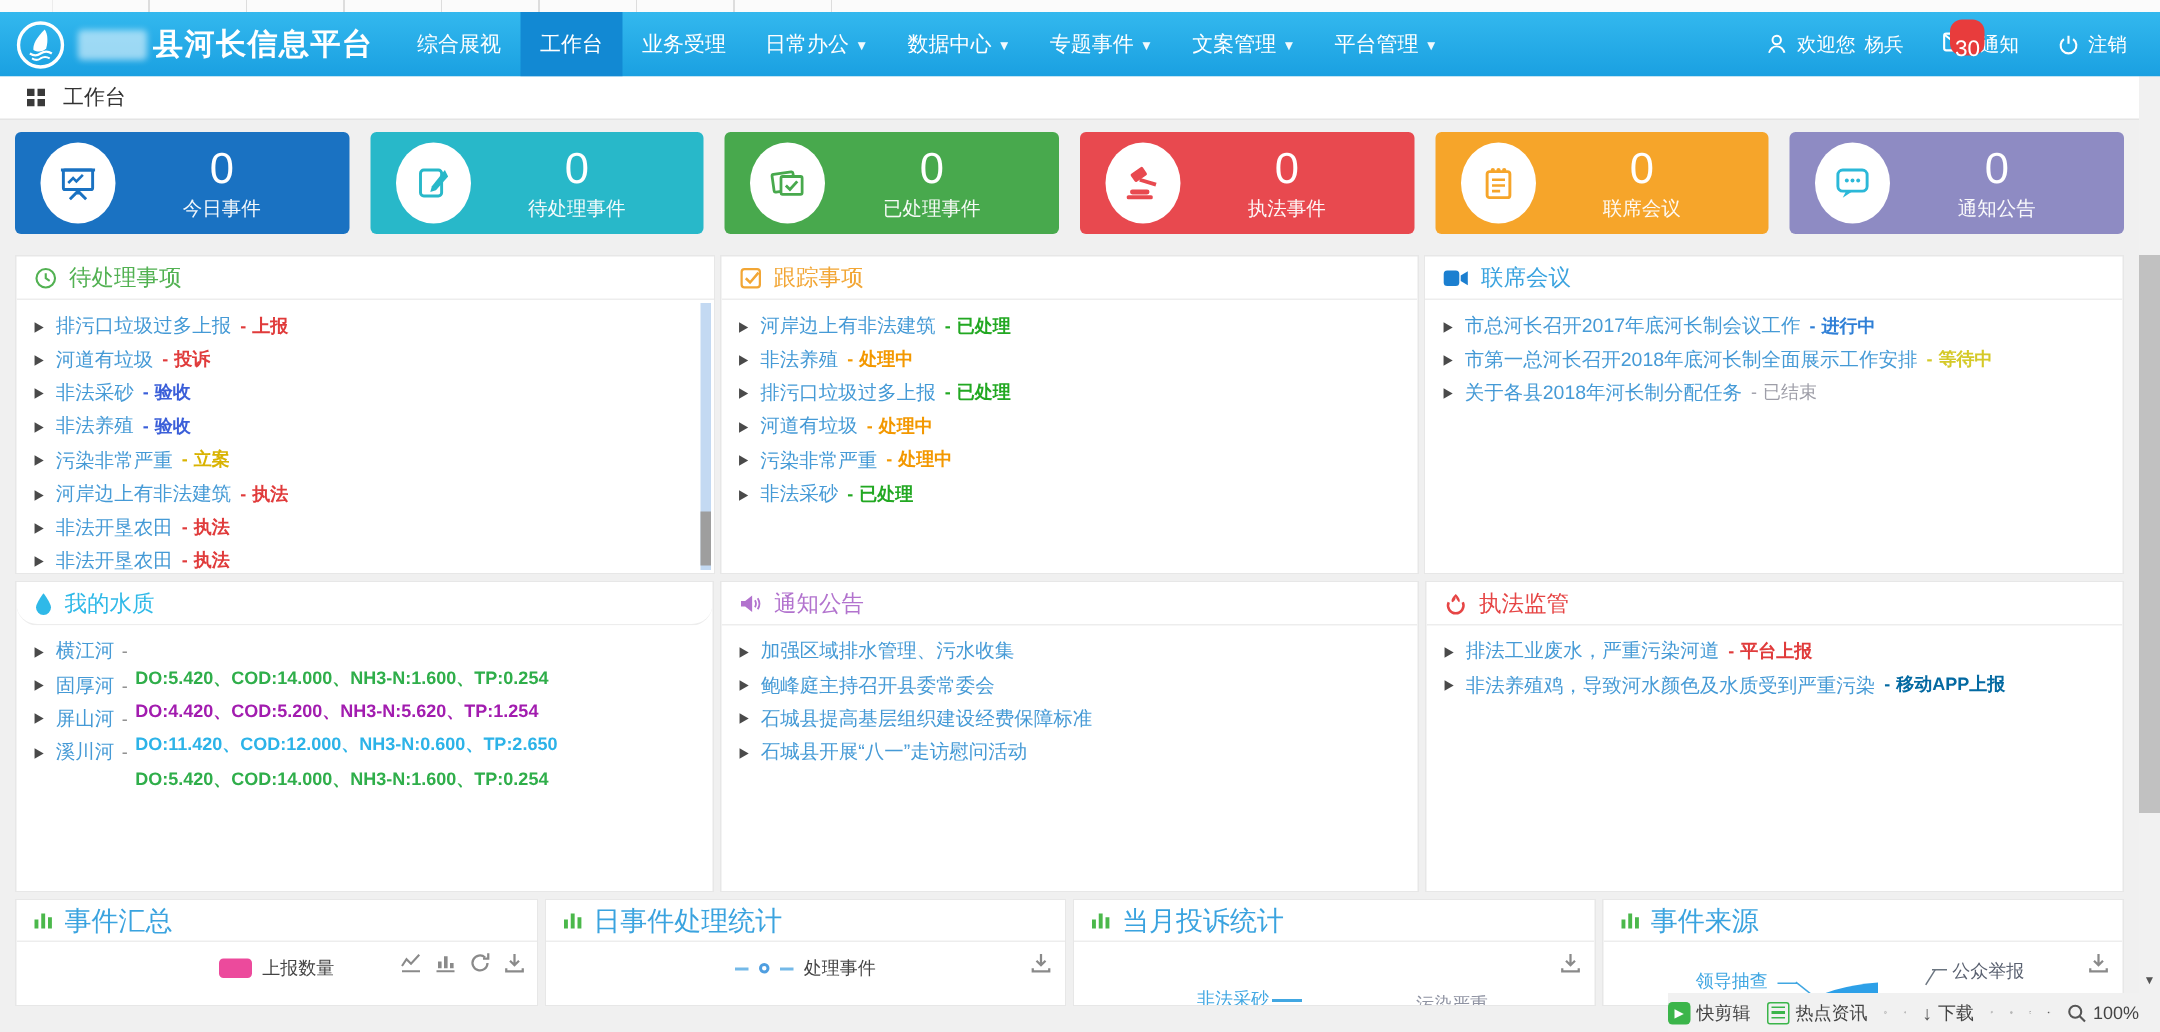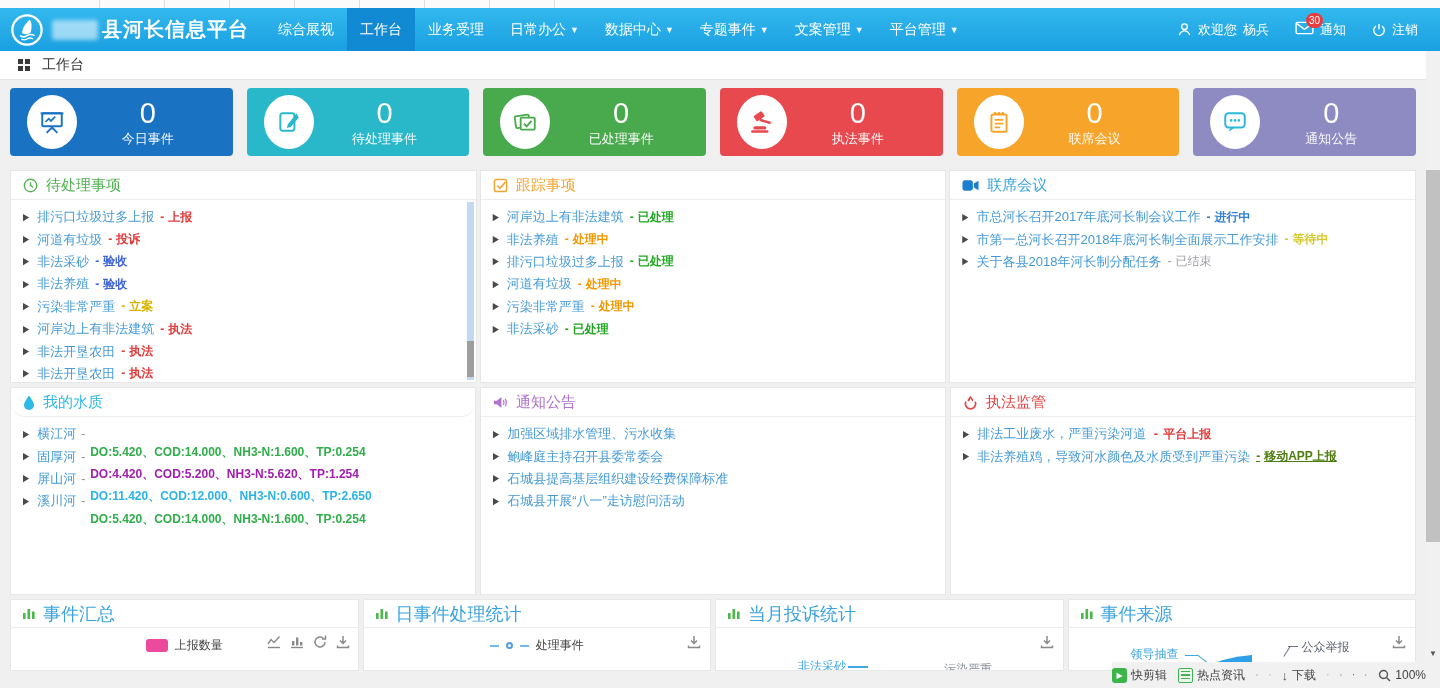--- a/index.html
+++ b/index.html
@@ -19,22 +19,22 @@
     background:rgba(255,255,255,.55); filter:blur(2px); }
   .brand { font-size:20px; font-weight:bold; margin-left:4px; letter-spacing:1px; white-space:nowrap; }
   .menu { display:flex; height:43px; margin-left:16px; }
   .menu-item { display:flex; align-items:center; gap:4px; padding:0 13px; font-size:14px; color:#fff;
     cursor:pointer; white-space:nowrap; }
   .menu-item.active { background:#1289d3; }
   .caret { font-size:9px; opacity:.95; }
   .nav-right { margin-left:auto; display:flex; align-items:center; gap:26px; padding-right:22px; font-size:13px; }
   .nav-chip { display:flex; align-items:center; gap:6px; cursor:pointer; white-space:nowrap; }
   .mail-wrap { position:relative; }
-  .badge { position:absolute; top:-8px; right:-9px; min-width:16px; height:15px; padding:0 3px;
-    background:#e83c3c; border-radius:8px; font-size:10px; line-height:15px; text-align:center; color:#fff; }
+  .badge { position:absolute; top:-8px; right:-9px; min-width:16px; height:15px; padding:12px 3px;
+    background:#e83c3c; border-radius:8px; font-size:15px; line-height:15px; text-align:center; color:#fff; }
 
   
   .breadcrumb { position:absolute; left:0; top:51px; width:1426px; height:29px; background:#fff;
     border-bottom:1px solid #e4e4e4; display:flex; align-items:center; padding-left:18px; gap:12px; }
   .breadcrumb span { font-size:14px; color:#333; }
 
   
   .cards { position:absolute; left:10px; top:88px; width:1406px; height:68px; display:flex; gap:14px; }
   .card { flex:1; border-radius:4px; display:flex; align-items:center; color:#fff; cursor:pointer; }
   .card-circle { width:50px; height:54px; background:#fff; border-radius:50%; margin-left:17px;
@@ -474,26 +474,26 @@
       <svg width="15" height="15" viewBox="0 0 16 16">
         <path d="M8 1 C5 4 4.5 5.5 5.5 7 C7 6.5 8 5 8 3 C8.5 5.5 10 6.5 10.5 7 C11.5 5.5 10.5 3.5 8 1 Z" fill="#e64545"></path>
         <path d="M3 7 a5.5 5.5 0 1 0 10 0" fill="none" stroke="#e64545" stroke-width="1.8"></path>
       </svg>
       <span>执法监管</span>
     </div>
     <div class="plist">
       <div class="pi">
           <span class="arr">▶</span>
           <span class="txt">排法工业废水，严重污染河道</span>
-          <span class="st" style="color: rgb(224, 59, 59); font-family: Liberation Mono, monospace;"><i class="sep">-</i><span>平台上报</span></span>
+          <span class="st" style="color: rgb(224, 59, 59);"><i class="sep">-</i><span>平台上报</span></span>
         </div>
       <div class="pi">
           <span class="arr">▶</span>
           <span class="txt">非法养殖鸡，导致河水颜色及水质受到严重污染</span>
-          <span class="st" style="color: #4d7c0f; text-decoration: underline;"><i class="sep">-</i><span>移动APP上报</span></span>
+          <span class="st" style="color: #0369a1;"><i class="sep">-</i><span>移动APP上报</span></span>
         </div>
     </div>
   </div>
 </div>
 
 <div class="row3">
 
   <div class="panel">
     <div class="chd">
       <svg width="14" height="14" viewBox="0 0 14 14">

